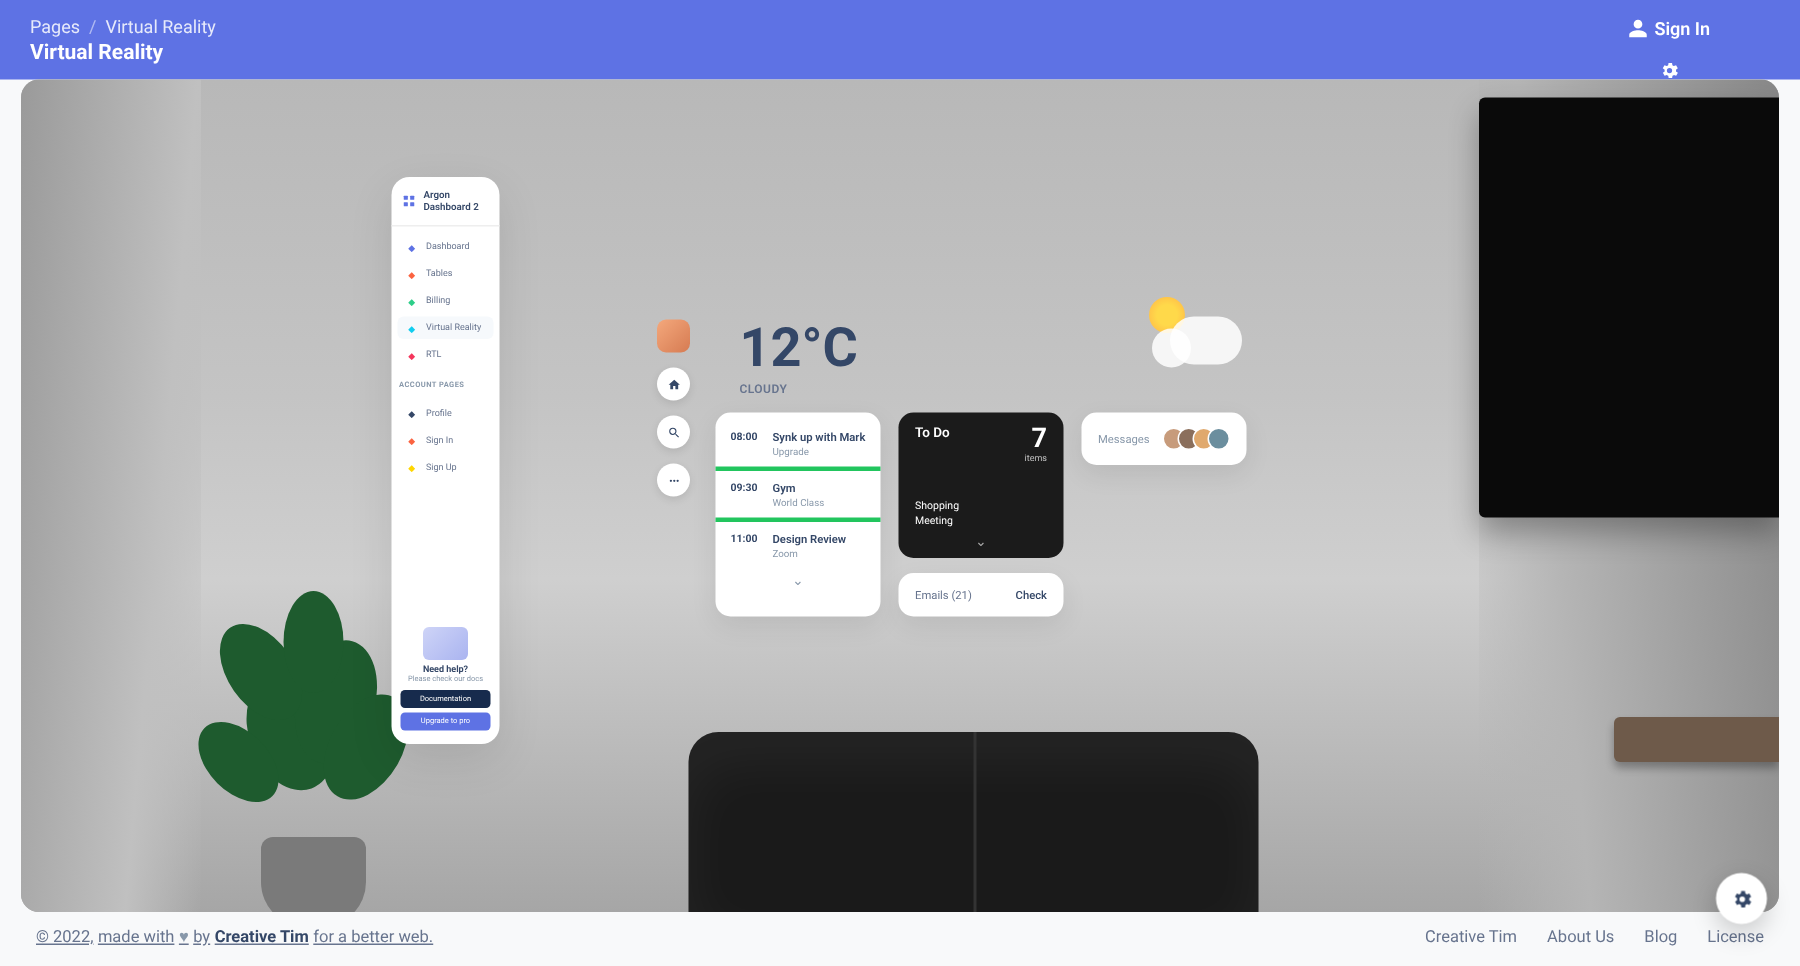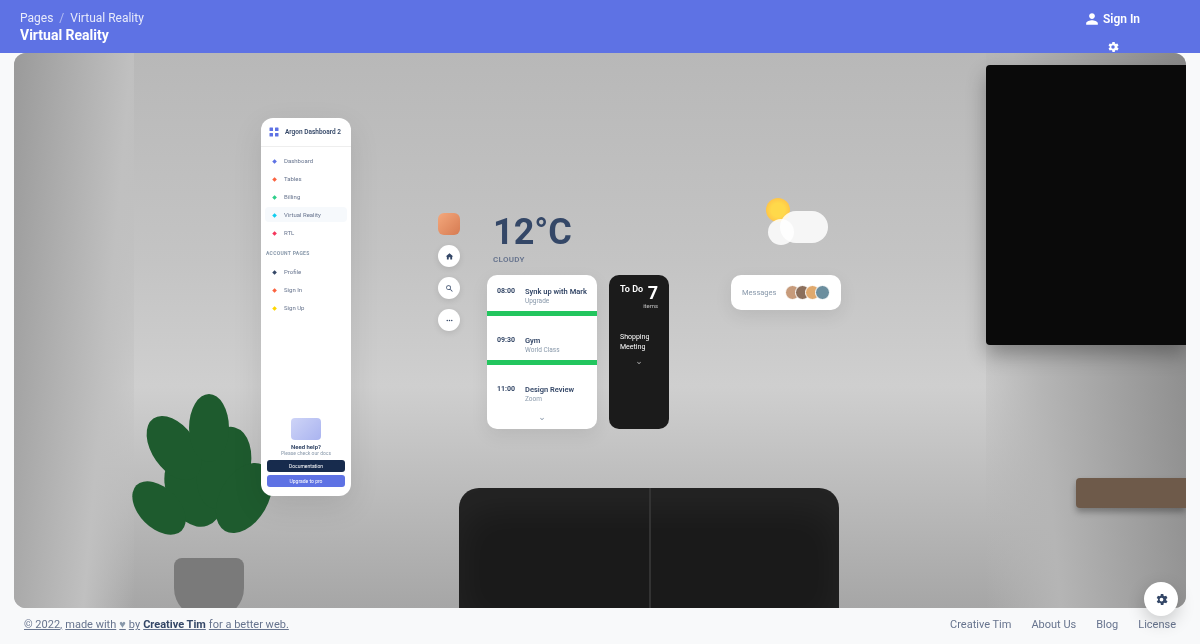--- a/index.html
+++ b/index.html
@@ -25,21 +25,21 @@
 .room-right { position: absolute; right: 0; top: 0; width: 200px; height: 100%;
   background: linear-gradient(265deg, #888888 0%, #b5b5b5 70%, transparent 100%); }
 .tv { position: absolute; right: 0; top: 12px; width: 200px; height: 280px; background: #0a0a0a; border-radius: 4px 0 0 4px; box-shadow: 0 10px 20px rgba(0,0,0,0.3); }
 .plant { position: absolute; left: 100px; bottom: -10px; width: 200px; height: 250px; }
 .plant .pot { position: absolute; bottom: 0; left: 60px; width: 70px; height: 60px; background: #7a7a7a; border-radius: 8px 8px 30px 30px; }
 .plant svg { position: absolute; bottom: 50px; left: 0; }
 .chairs { position: absolute; bottom: 0; left: 38%; width: 380px; height: 120px; background: #1a1a1a; border-radius: 20px 20px 0 0; box-shadow: inset 0 20px 40px rgba(255,255,255,0.05); }
 .chairs::before { content:""; position:absolute; top:0; left:50%; width:2px; height:100%; background:#333; }
 .shelf { position:absolute; right:0; bottom:100px; width:110px; height:30px; background:#6e5a4a; border-radius:4px 0 0 4px; box-shadow: 0 4px 6px rgba(0,0,0,0.3); }
 
-.sidebar { position: absolute; left: 247px; top: 65px; width: 90px; height: 378px; background: #fff; border-radius: 12px; box-shadow: 0 10px 30px rgba(0,0,0,0.1); display: flex; flex-direction: column; transform-origin: top left; }
+.sidebar { position: absolute; left: 247px; top: 65px; width: 72px; height: 378px; background: #fff; border-radius: 12px; box-shadow: 0 10px 30px rgba(0,0,0,0.1); display: flex; flex-direction: column; transform-origin: top left; }
 .sidebar-head { display: flex; align-items: center; gap: 5px; padding: 8px 7px; border-bottom: 1px solid #eee; }
 .sidebar-head .logo { width: 12px; height: 12px; }
 .sidebar-head span { font-size: 6.5px; font-weight: 600; color: #344767; }
 .nav { padding: 6px 4px; display: flex; flex-direction: column; gap: 3px; }
 .nav-label { font-size: 5px; font-weight: 700; color: #8898aa; text-transform: uppercase; padding: 4px 5px 2px; letter-spacing: 0.3px; }
 .nav-item { display: flex; align-items: center; gap: 5px; padding: 3px 5px; border-radius: 4px; cursor: pointer; }
 .nav-item.active { background: #f6f9fc; }
 .nav-item .icon { width: 9px; height: 9px; border-radius: 2px; display: flex; align-items: center; justify-content: center; font-size: 6px; }
 .nav-item span { font-size: 6px; color: #67748e; }
 .help { margin-top: auto; padding: 6px; text-align: center; }
@@ -57,31 +57,31 @@
 .round-btn svg { width: 9px; height: 9px; fill: #344767; }
 
 .weather { position: absolute; left: 55px; top: -2px; }
 .temp { font-size: 36px; font-weight: 700; color: #344767; }
 .cond { font-size: 8px; font-weight: 600; color: #67748e; text-transform: uppercase; letter-spacing: 0.3px; margin-top: 2px; }
 .weather-icon { position: absolute; left: 320px; top: -15px; width: 70px; height: 50px; }
 .weather-icon .cloud { position:absolute; right:0; bottom:5px; width:48px; height:32px; background:rgba(255,255,255,0.85); border-radius:50px; filter: blur(0.5px); }
 .weather-icon .cloud::before { content:""; position:absolute; left:-12px; top:8px; width:26px; height:26px; background:rgba(255,255,255,0.85); border-radius:50%; }
 .weather-icon .sun { position:absolute; left:8px; top:0; width:24px; height:24px; background: radial-gradient(circle,#ffd94a 40%,#ffb347 100%); border-radius:50%; }
 
-.cards-row { position: absolute; left: 49px; top: 62px; display: flex; gap: 12px; justify-content: center; }
+.cards-row { position: absolute; left: 39px; top: 62px; display: flex; gap: 12px; justify-content: center; }
 .card { background: #fff; border-radius: 10px; box-shadow: 0 6px 18px rgba(0,0,0,0.08); font-size: 8px; }
 .schedule { width: 110px; padding: 8px 0 4px; }
 .sched-item { display: flex; gap: 6px; padding: 4px 10px 6px; }
-.sched-item + .sched-item { border-top: 5px solid #22c55e; padding-top: 20px; }
+.sched-item + .sched-item { border-top: 3px solid #22c55e; padding-top: 7px; }
 .sched-time { font-size: 7px; font-weight: 700; color: #344767; width: 22px; flex-shrink:0; }
 .sched-body h6 { font-size: 7.5px; font-weight: 600; color: #344767; margin-bottom: 1px; }
 .sched-body p { font-size: 6.5px; color: #8898aa; }
 .sched-more { text-align: center; padding: 3px; cursor:pointer; color:#8898aa; font-size:9px; }
 
-.mid-col { display: flex; flex-direction: row; gap: 10px; width: 110px; }
+.mid-col { display: flex; flex-direction: column; gap: 10px; width: 110px; }
 .todo { background: #1b1b1b; color: #fff; border-radius: 10px; padding: 9px 11px 5px; position: relative; }
 .todo-top { display: flex; justify-content: space-between; align-items: flex-start; }
 .todo h6 { font-size: 9px; font-weight: 600; }
 .todo .count { font-size: 18px; font-weight: 700; line-height: 1; text-align:right; }
 .todo .lbl { font-size: 6px; opacity: 0.7; text-align:right; }
 .todo .task { margin-top: 24px; font-size: 7px; line-height: 1.4; }
 .todo .more { text-align: center; margin-top: 3px; color:#aaa; cursor:pointer; font-size:9px; }
 .emails { padding: 10px 11px; display: flex; justify-content: space-between; align-items: center; }
 .emails span:first-child { font-size: 7.5px; color: #67748e; }
 .emails span:last-child { font-size: 7.5px; color: #344767; font-weight: 500; cursor:pointer; }
@@ -284,20 +284,24 @@
           <div class="todo-top">
             <h6>To Do</h6>
             <div>
               <div class="count">7</div>
               <div class="lbl">items</div>
             </div>
           </div>
           <div class="task"><span>Shopping</span><br><span>Meeting</span></div>
           <div class="more">⌄</div>
         </div>
+        <div class="card emails">
+          <span>Emails (21)</span>
+          <span>Check</span>
+        </div>
       </div>
 
       <div class="right-col">
         <div class="card messages">
           <span>Messages</span>
           <div class="avatars">
             <div class="av"></div>
               <div class="av"></div>
               <div class="av"></div>
               <div class="av"></div>

